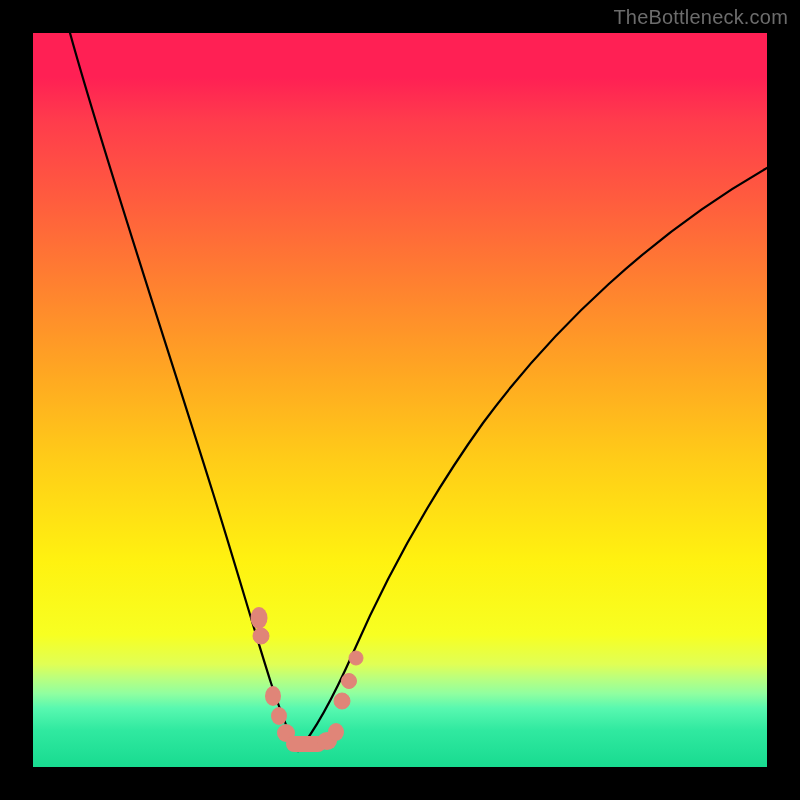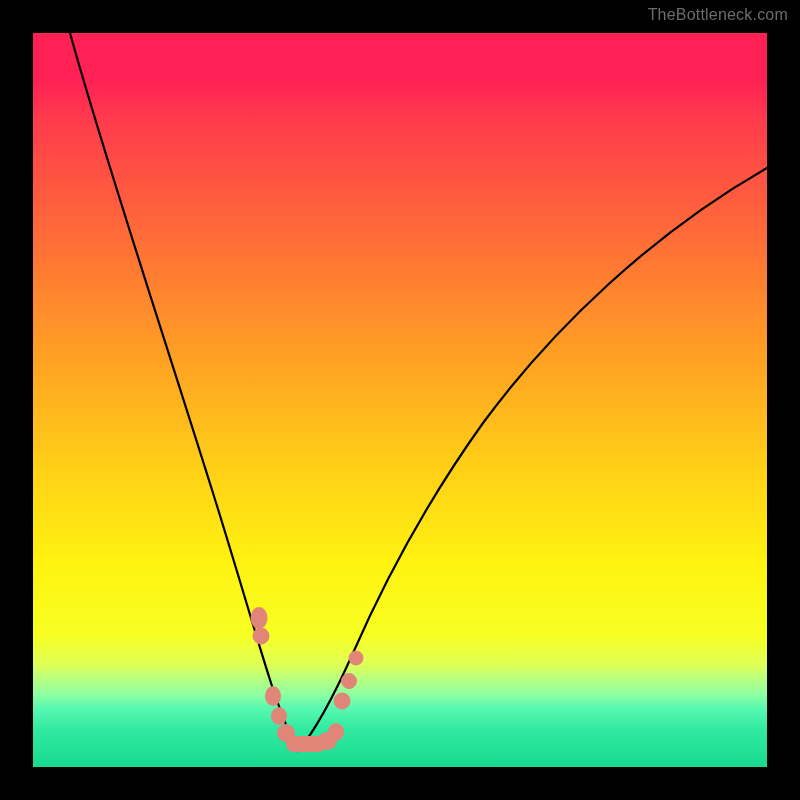--- a/index.html
+++ b/index.html
@@ -40,21 +40,21 @@
       #58f8b0 92%,
       #30e9a0 95%,
       #18db90 100%
     );
   }
   .watermark {
     position: absolute;
     top: 6px;
     right: 12px;
     color: #6c6c6c;
-    font-size: 16px;
+    font-size: 20px;
     font-weight: 500;
     letter-spacing: 0.2px;
     user-select: none;
   }
   svg.curves {
     position: absolute;
     left: 0;
     top: 0;
     width: 734px;
     height: 734px;

